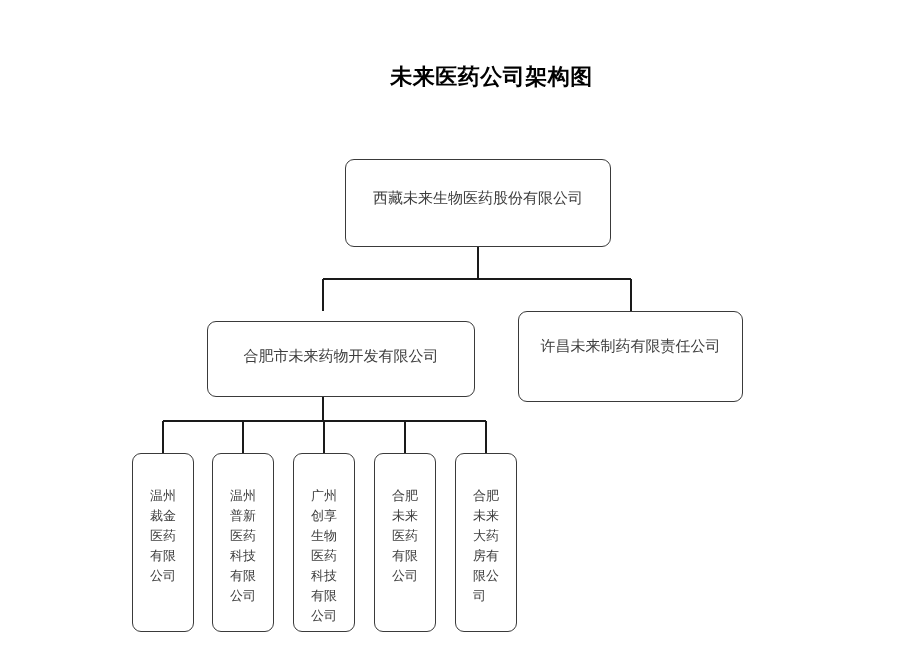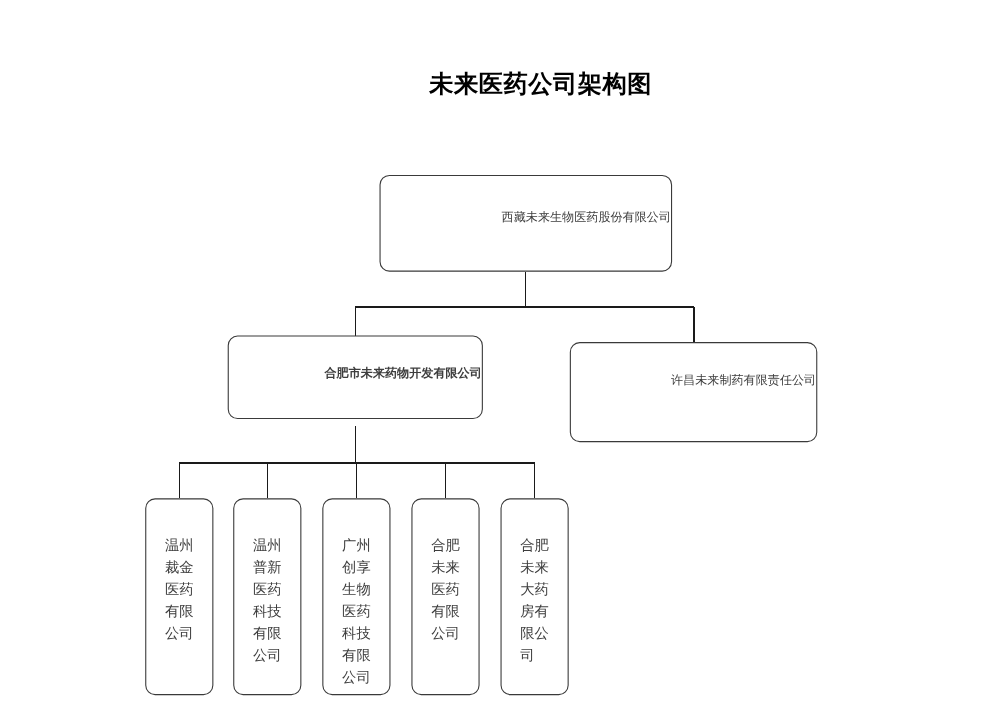--- a/index.html
+++ b/index.html
@@ -66,22 +66,22 @@
   .node-label {
     color: #3d3d3d;
     font-family: "Liberation Serif", "DejaVu Serif", serif;
   }
 
   
   .node.horizontal .node-label {
     position: absolute;
     left: 0;
     right: 0;
-    text-align: right;
-    font-size: 11px;
+    text-align: center;
+    font-size: 15px;
     line-height: 20px;
     white-space: nowrap;
   }
 
   .node.root .node-label { top: 28px; }
   .node.level1 .node-label { top: 24px; }
 
   
   .node.vertical .node-label {
     position: absolute;
@@ -100,21 +100,21 @@
     align-items: center;
     font-size: 13px;
     line-height: 20px;
     color: #3d3d3d;
   }
   .vcol span { display: block; }
 
   
   #node-root      { left: 345px; top: 159px; width: 266px; height: 88px; }
 
-  #node-l1-0      { left: 207px; top: 305px; width: 232px; height: 76px; font-weight: bold; }
+  #node-l1-0      { left: 207px; top: 321px; width: 268px; height: 76px; }
   #node-l1-1      { left: 518px; top: 311px; width: 225px; height: 91px; }
 
   #node-l2-0      { left: 132px; top: 453px; width: 62px; height: 179px; }
   #node-l2-1      { left: 212px; top: 453px; width: 62px; height: 179px; }
   #node-l2-2      { left: 293px; top: 453px; width: 62px; height: 179px; }
   #node-l2-3      { left: 374px; top: 453px; width: 62px; height: 179px; }
   #node-l2-4      { left: 455px; top: 453px; width: 62px; height: 179px; }
 </style>
 </head>
 <body>

